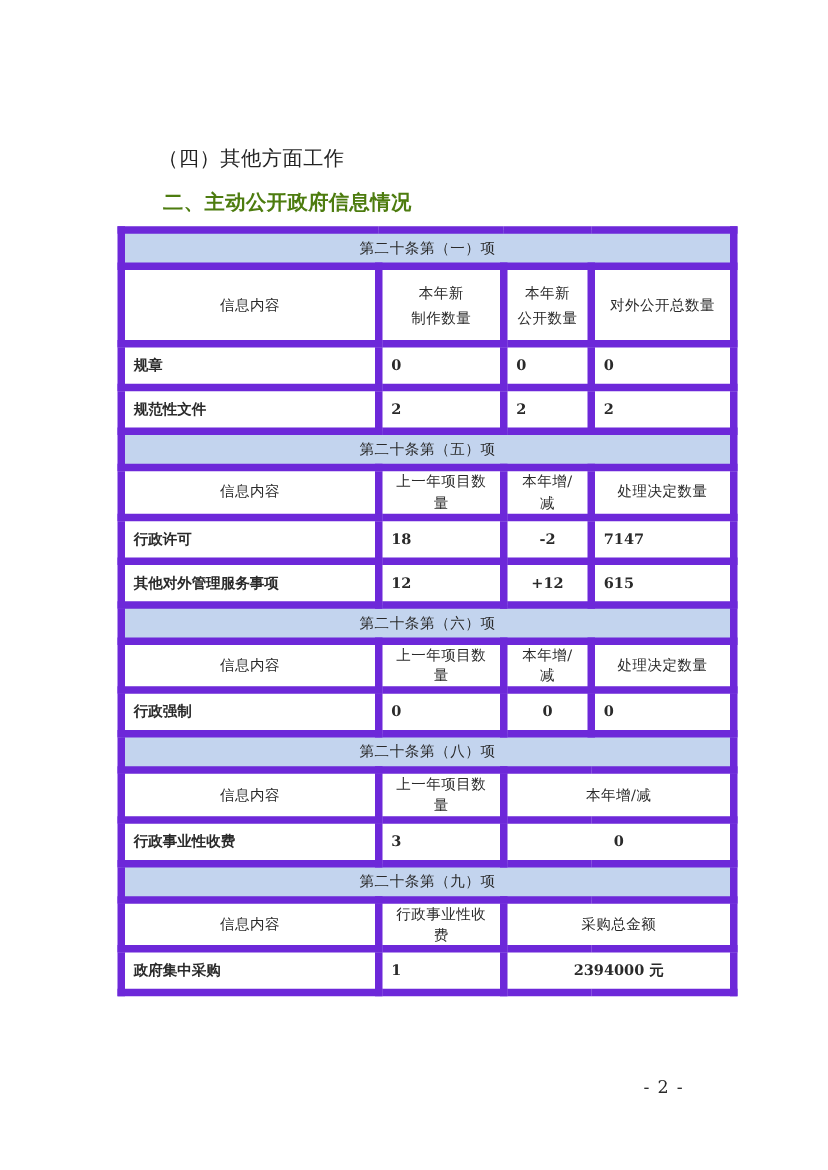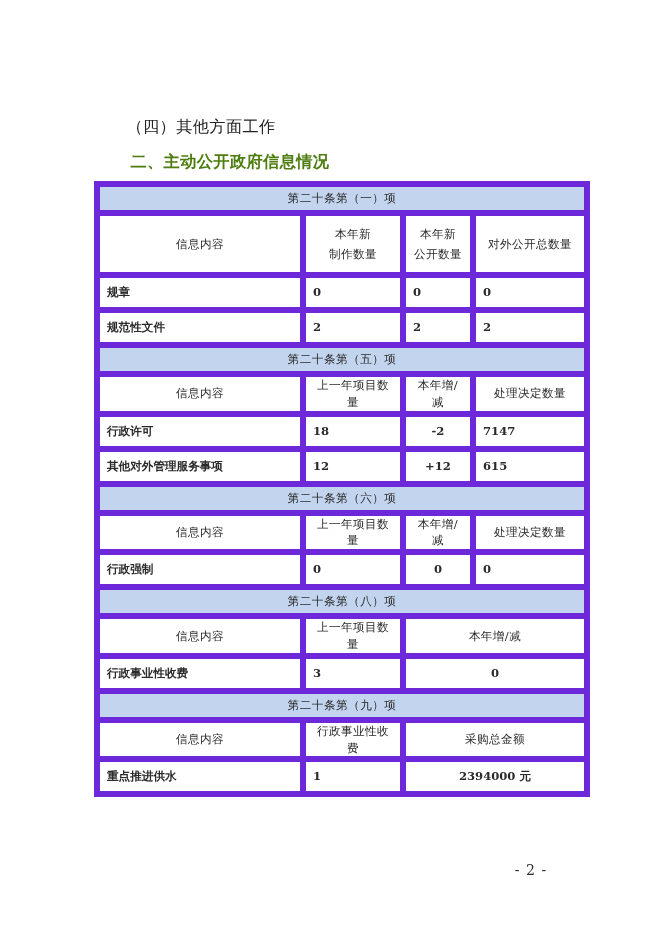--- a/index.html
+++ b/index.html
@@ -216,21 +216,21 @@
 
         <tr>
           <td class="band" colspan="4">第二十条第（九）项</td>
         </tr>
         <tr>
           <td class="colhead">信息内容</td>
           <td class="colhead">行政事业性收费</td>
           <td class="colhead" colspan="2">采购总金额</td>
         </tr>
         <tr class="datarow">
-          <td class="lbl">重点推进供水</td>
+          <td class="lbl">政府集中采购</td>
           <td class="num-left">1</td>
           <td class="num-center" colspan="2">2394000 元</td>
         </tr>
 
       </tbody>
     </table>
 
   </div>
 
   <div class="footer">

